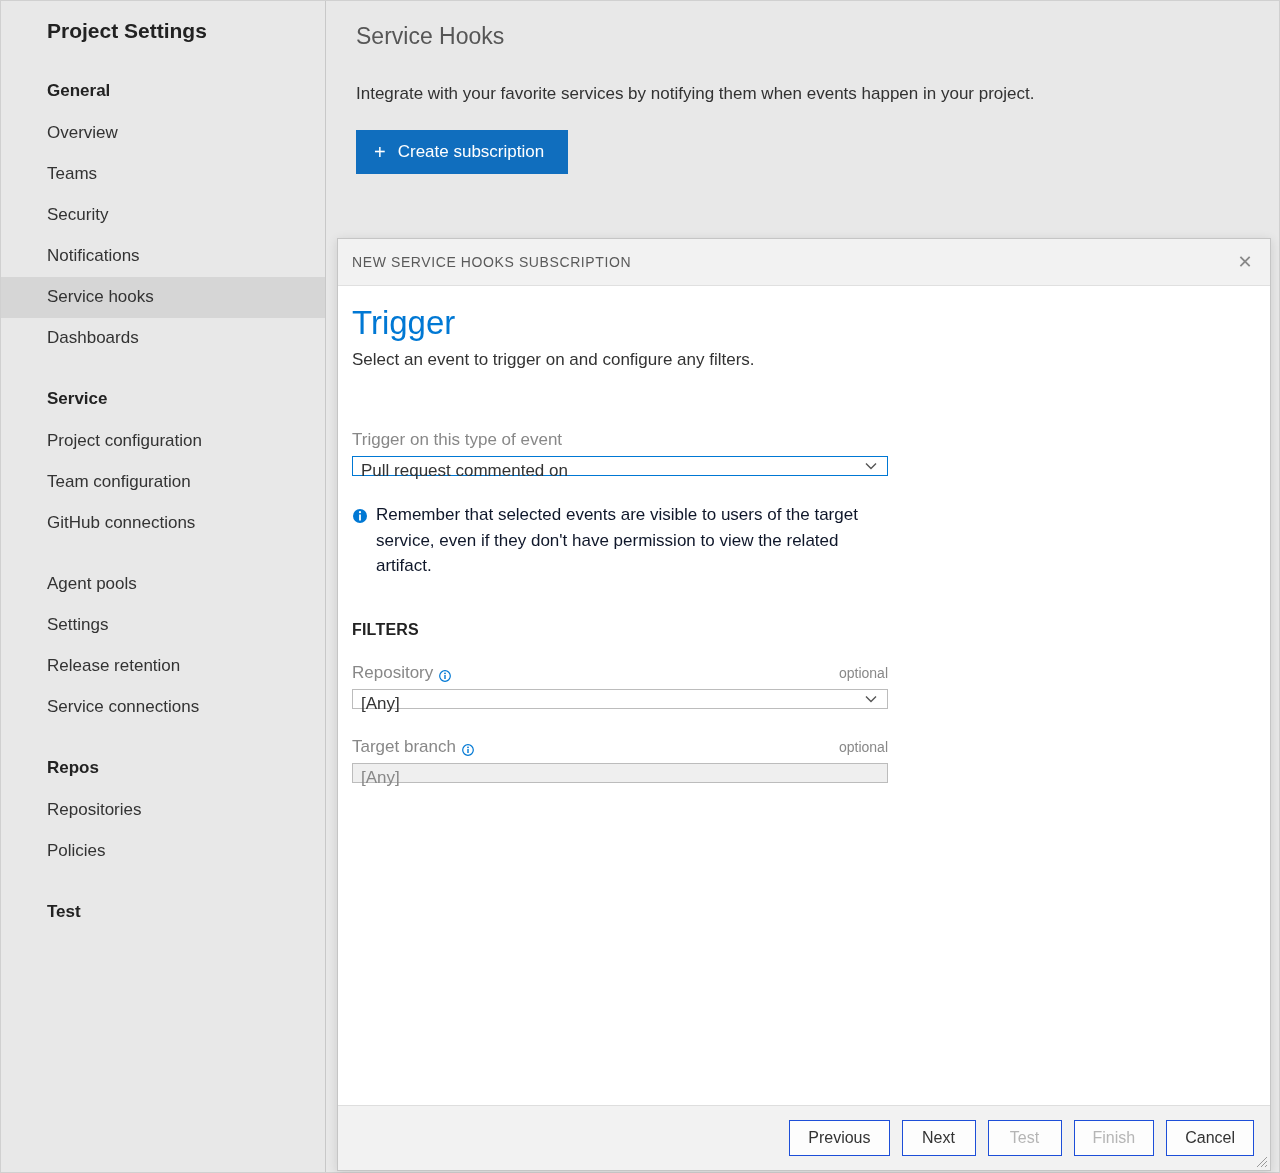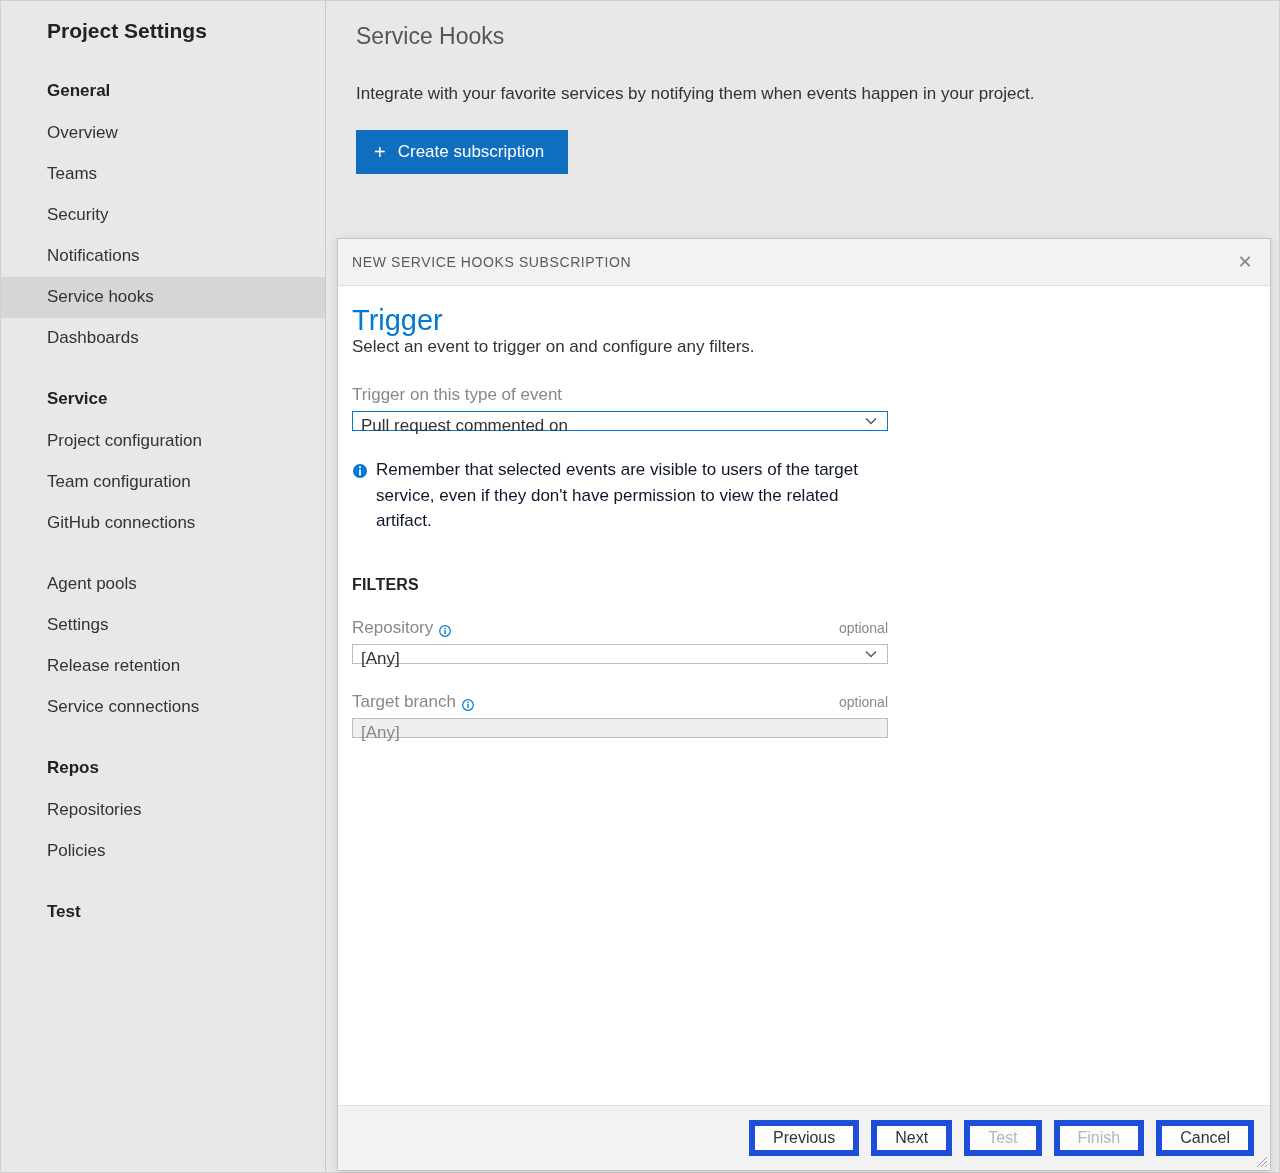--- a/index.html
+++ b/index.html
@@ -119,28 +119,29 @@
     height: 22px;
     line-height: 18px;
   }
   .dialog-body {
     flex: 1;
     background: #ffffff;
     padding: 18px 14px;
     overflow-y: auto;
   }
   .trigger-title {
-    font-size: 29px;
+    font-size: 33px;
     font-weight: 300;
     color: #0078d4;
+    margin-bottom: 8px;
   }
   .trigger-sub {
     font-size: 17px;
     color: #333;
-    margin-bottom: 28px;
+    margin-bottom: 60px;
   }
   .field-label {
     font-size: 17px;
     color: #888;
     margin-bottom: 6px;
   }
   .select-wrap {
     position: relative;
     width: 536px;
     margin-bottom: 26px;
@@ -230,21 +231,21 @@
     display: flex;
     justify-content: flex-end;
     gap: 12px;
     position: relative;
   }
   .btn {
     min-width: 74px;
     height: 36px;
     padding: 0 18px;
     background: #fdfdfd;
-    border: 6px solid #1d4ed8;
+    border: 1px solid #1d4ed8;
     font-size: 16px;
     color: #333;
     cursor: pointer;
   }
   .btn:disabled {
     color: #b5b5b5;
     cursor: default;
   }
   .resize-grip {
     position: absolute;

